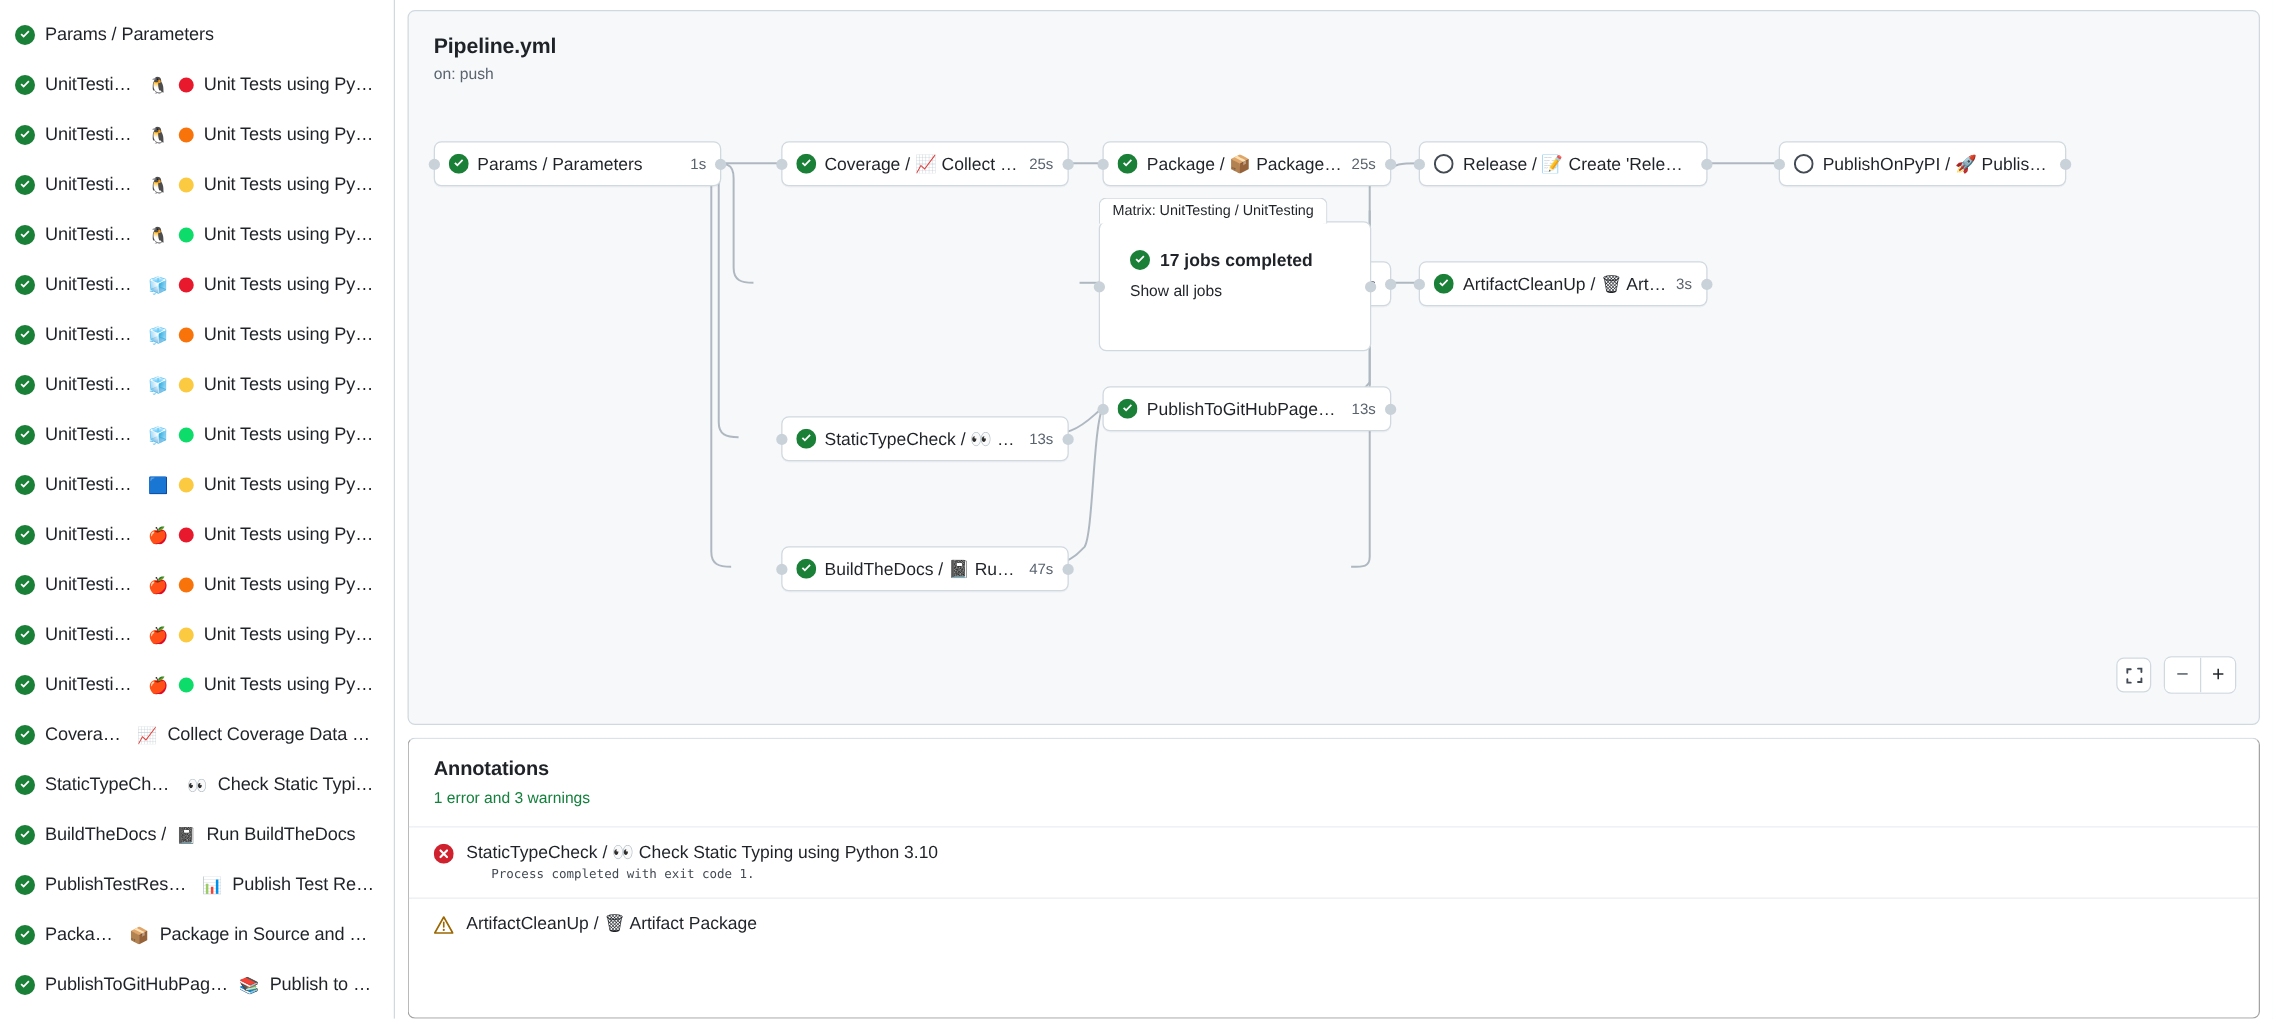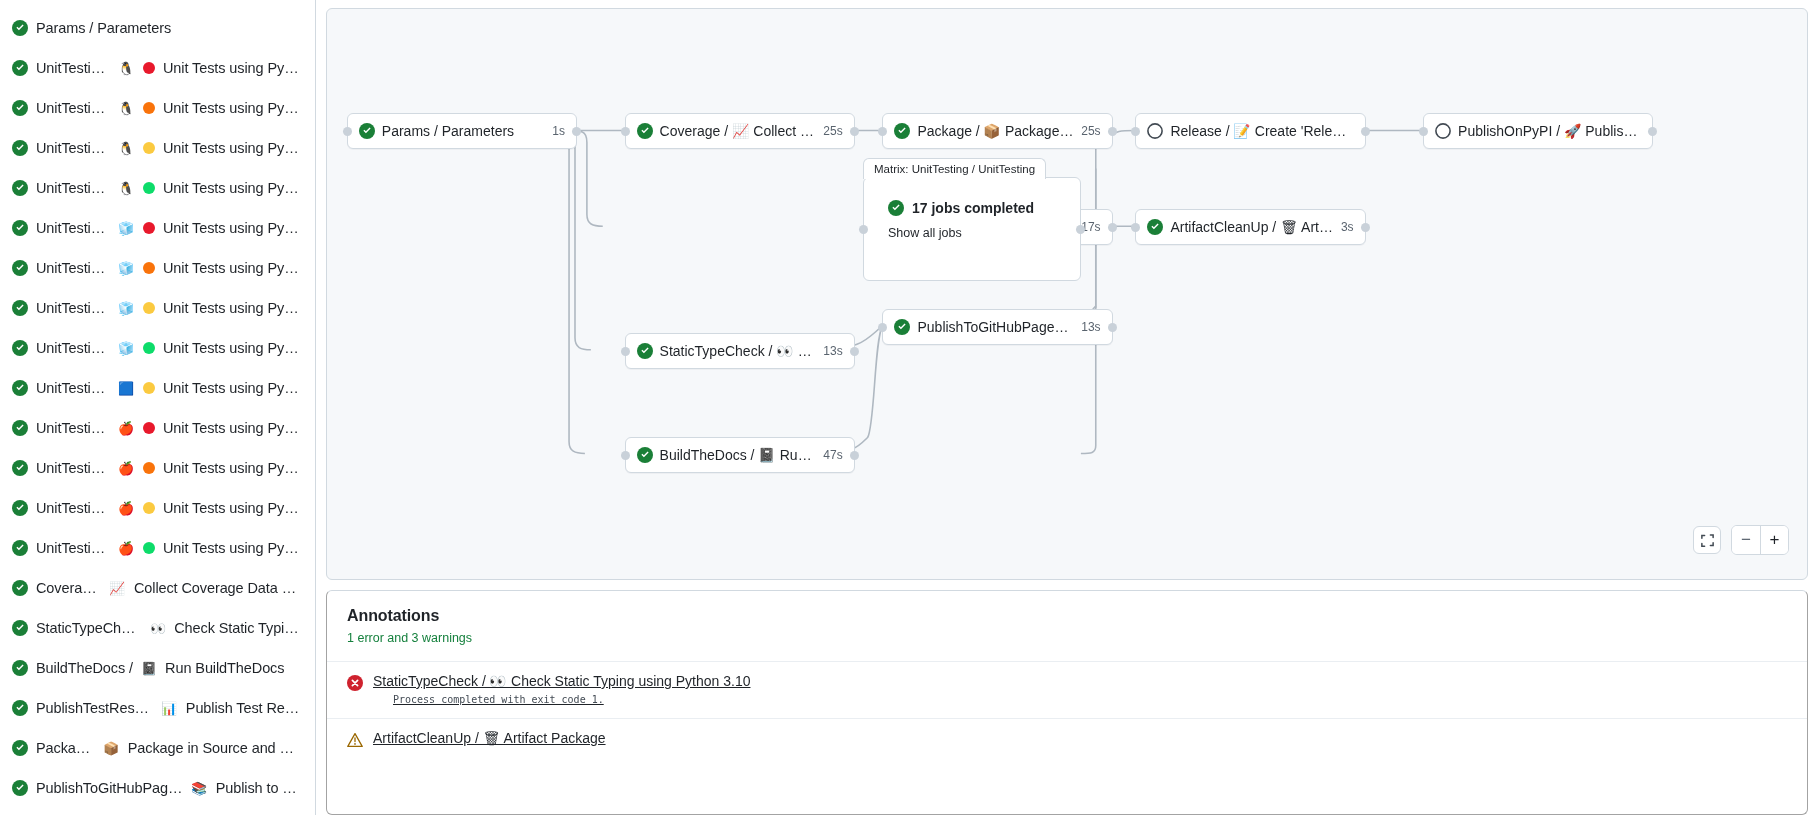--- a/index.html
+++ b/index.html
@@ -92,20 +92,21 @@
   .port.r { right: -5px; }
 
   
   .matrix {
     position: absolute;
     background: #ffffff;
     border: 1px solid #d1d9e0;
     border-radius: 6px;
     width: 218px; height: 104px;
     cursor: pointer;
+    margin-left: 16px;
   }
   .matrix-tab {
     position: absolute; top: -20px; left: -1px;
     height: 21px; padding: 0 10px 0 10px;
     background: #ffffff;
     border: 1px solid #d1d9e0;
     border-bottom: none;
     border-radius: 6px 6px 0 0;
     font-size: 11.5px; color: #1f2328;
     display: flex; align-items: center; white-space: nowrap;
@@ -135,21 +136,21 @@
     border-top: 1px solid #d1d9e0;
     border-radius: 6px;
     background: #ffffff;
     flex: 1;
     overflow: hidden;
   }
   .ann-head { padding: 16px 0 0 20px; }
   .ann-title { font-size: 16px; font-weight: 600; letter-spacing: -0.1px; }
   .ann-sub { font-size: 12.5px; color: #15803d; margin-top: 6px; }
   .ann-list { margin-top: 16px; }
-  .ann-item { display: flex; gap: 10px; padding: 11px 20px 13px 20px; border-top: 1px solid #eaeef2; text-decoration: underline; }
+  .ann-item { display: flex; gap: 10px; padding: 11px 20px 13px 20px; border-top: 1px solid #eaeef2; }
   .ann-item:first-child { border-top: 1px solid #eaeef2; }
   .ann-ico { flex: 0 0 16px; margin-top: 2px; }
   .ann-text { min-width: 0; }
   .ann-name { font-size: 14px; color: #1f2328; display: flex; align-items: center; gap: 6px; white-space: nowrap; }
   .ann-msg { font-family: "DejaVu Sans Mono", monospace; font-size: 10px; color: #424a53; margin-top: 5px; margin-left: 20px; }
 </style>
 </head>
 <body>
 
 <div class="app">
@@ -386,20 +387,24 @@
           <span class="label">PublishToGitHubPages /</span>
           <span class="emo">📚</span>
           <span class="label">Publish to G...</span>
         </div>
       </div>
   </div>
 
   <div class="main">
 
     <div class="graph-panel">
+      <div class="graph-head">
+        <div class="graph-title">Pipeline.yml</div>
+        <div class="graph-sub">on: push</div>
+      </div>
 
       <div class="canvas">
         <svg class="edges" viewBox="0 0 1492 572" preserveAspectRatio="none">
           <g fill="none" stroke="#afb8c1" stroke-width="1.6">
 
             <path d="M237,122 L300,122"></path>
 
             <path d="M237,122 C258,122 262,122 262,134 L262,206 C262,216 268,218 278,218"></path>
 
             <path d="M237,122 C250,122 250,126 250,140 L250,330 C250,340 256,342 266,342"></path>

